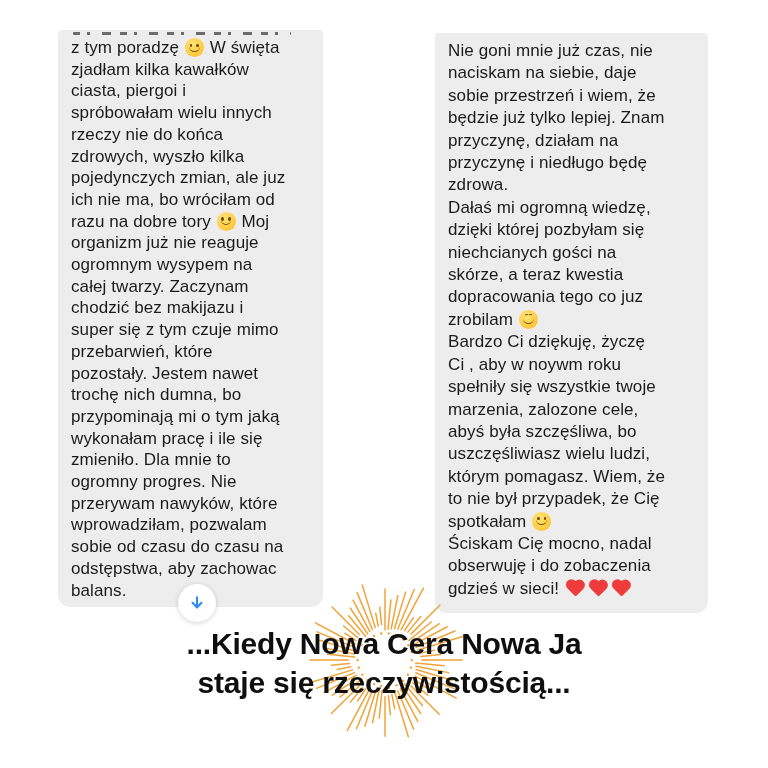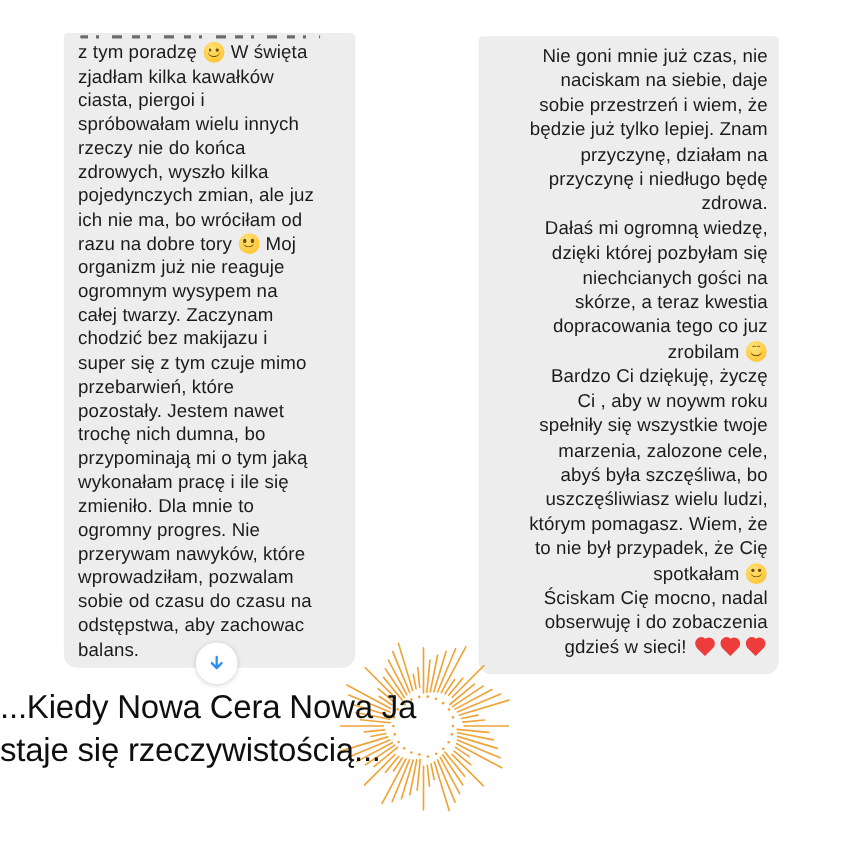--- a/index.html
+++ b/index.html
@@ -11,21 +11,21 @@
   .bubble{
     position:absolute;background:#ededed;color:#1b1b1b;
     border-radius:4px 4px 12px 12px;
   }
   .bubble.left{left:58px;top:30px;width:265px;height:577px;}
   .bubble.right{left:435px;top:33px;width:273px;height:580px;}
   .msg{
     white-space:pre;font-size:17px;line-height:21.7px;
     padding:2px 10px 0 13px;letter-spacing:.1px;overflow:hidden;
   }
-  .bubble.right .msg{line-height:22.4px;padding-top:7px;text-align:right;}
+  .bubble.right .msg{line-height:22.4px;padding-top:7px;}
   
   .clip-line{
     height:3px;width:218px;margin:2px 0 0 15px;opacity:.72;border-radius:1px;
     background:repeating-linear-gradient(90deg,
       #3a3a3a 0 7px,transparent 7px 14px,#3a3a3a 14px 17px,
       transparent 17px 29px,#3a3a3a 29px 38px,transparent 38px 47px);
   }
   
   .emj{
     display:inline-block;width:19px;height:19px;border-radius:50%;
@@ -51,22 +51,22 @@
   
   .scroll-btn{
     position:absolute;left:178px;top:584px;width:38px;height:38px;
     background:#fff;border-radius:50%;z-index:2;border:none;
     box-shadow:0 1px 5px rgba(0,0,0,.18);display:flex;
     align-items:center;justify-content:center;cursor:pointer;
   }
   
   .sunburst{position:absolute;left:301px;top:576px;width:168px;height:168px;z-index:1;}
   .tagline{
-    position:absolute;left:0;right:0;top:625px;z-index:3;text-align:left;
-    font-weight:400;font-size:30px;line-height:38.5px;color:#0f0f0f;
+    position:absolute;left:0;right:0;top:625px;z-index:3;text-align:center;
+    font-weight:700;font-size:30px;line-height:38.5px;color:#0f0f0f;
     white-space:pre-line;letter-spacing:-.2px;
   }
   .site-url{
     position:absolute;left:0;right:0;top:711px;z-index:3;text-align:center;
     font-size:17.5px;color:#1d1d1d;letter-spacing:.4px;
   }
 </style>
 </head>
 <body>
 

